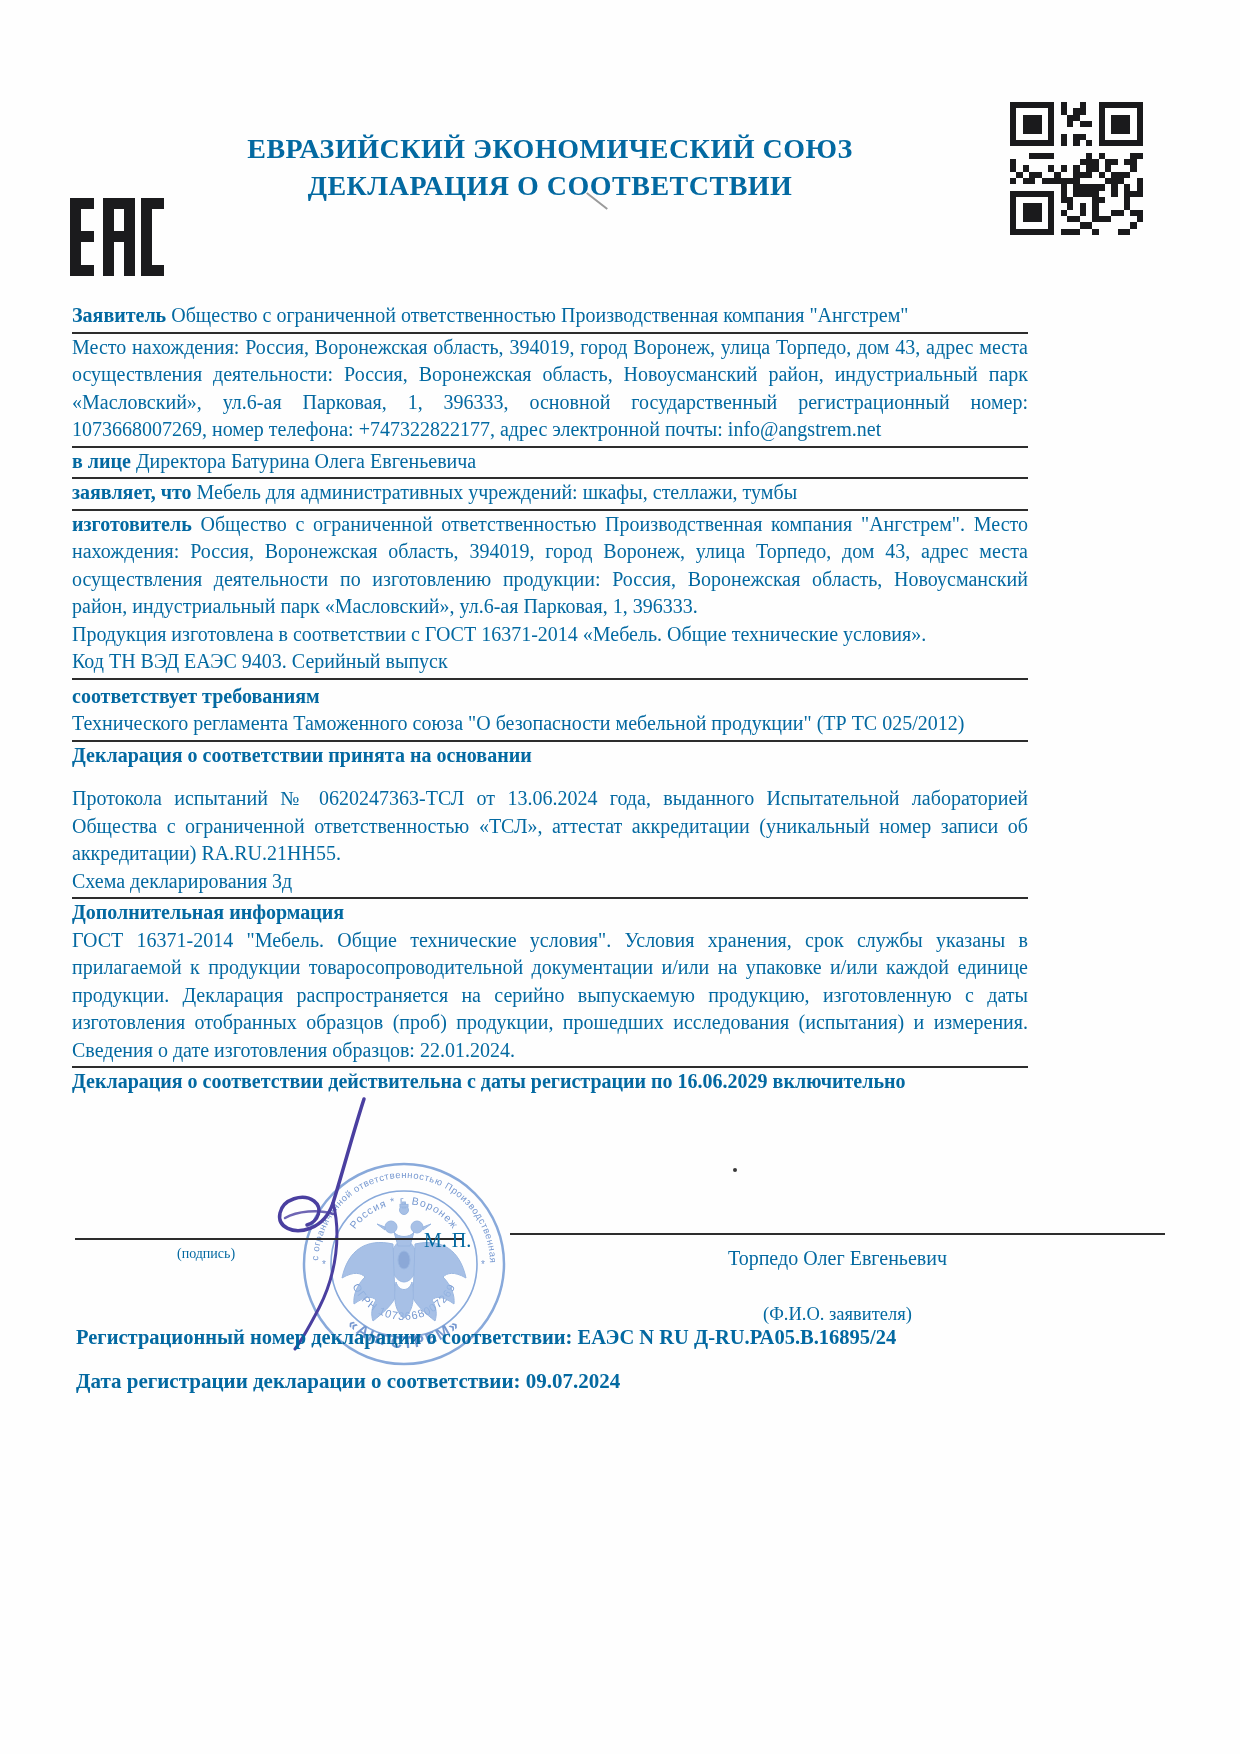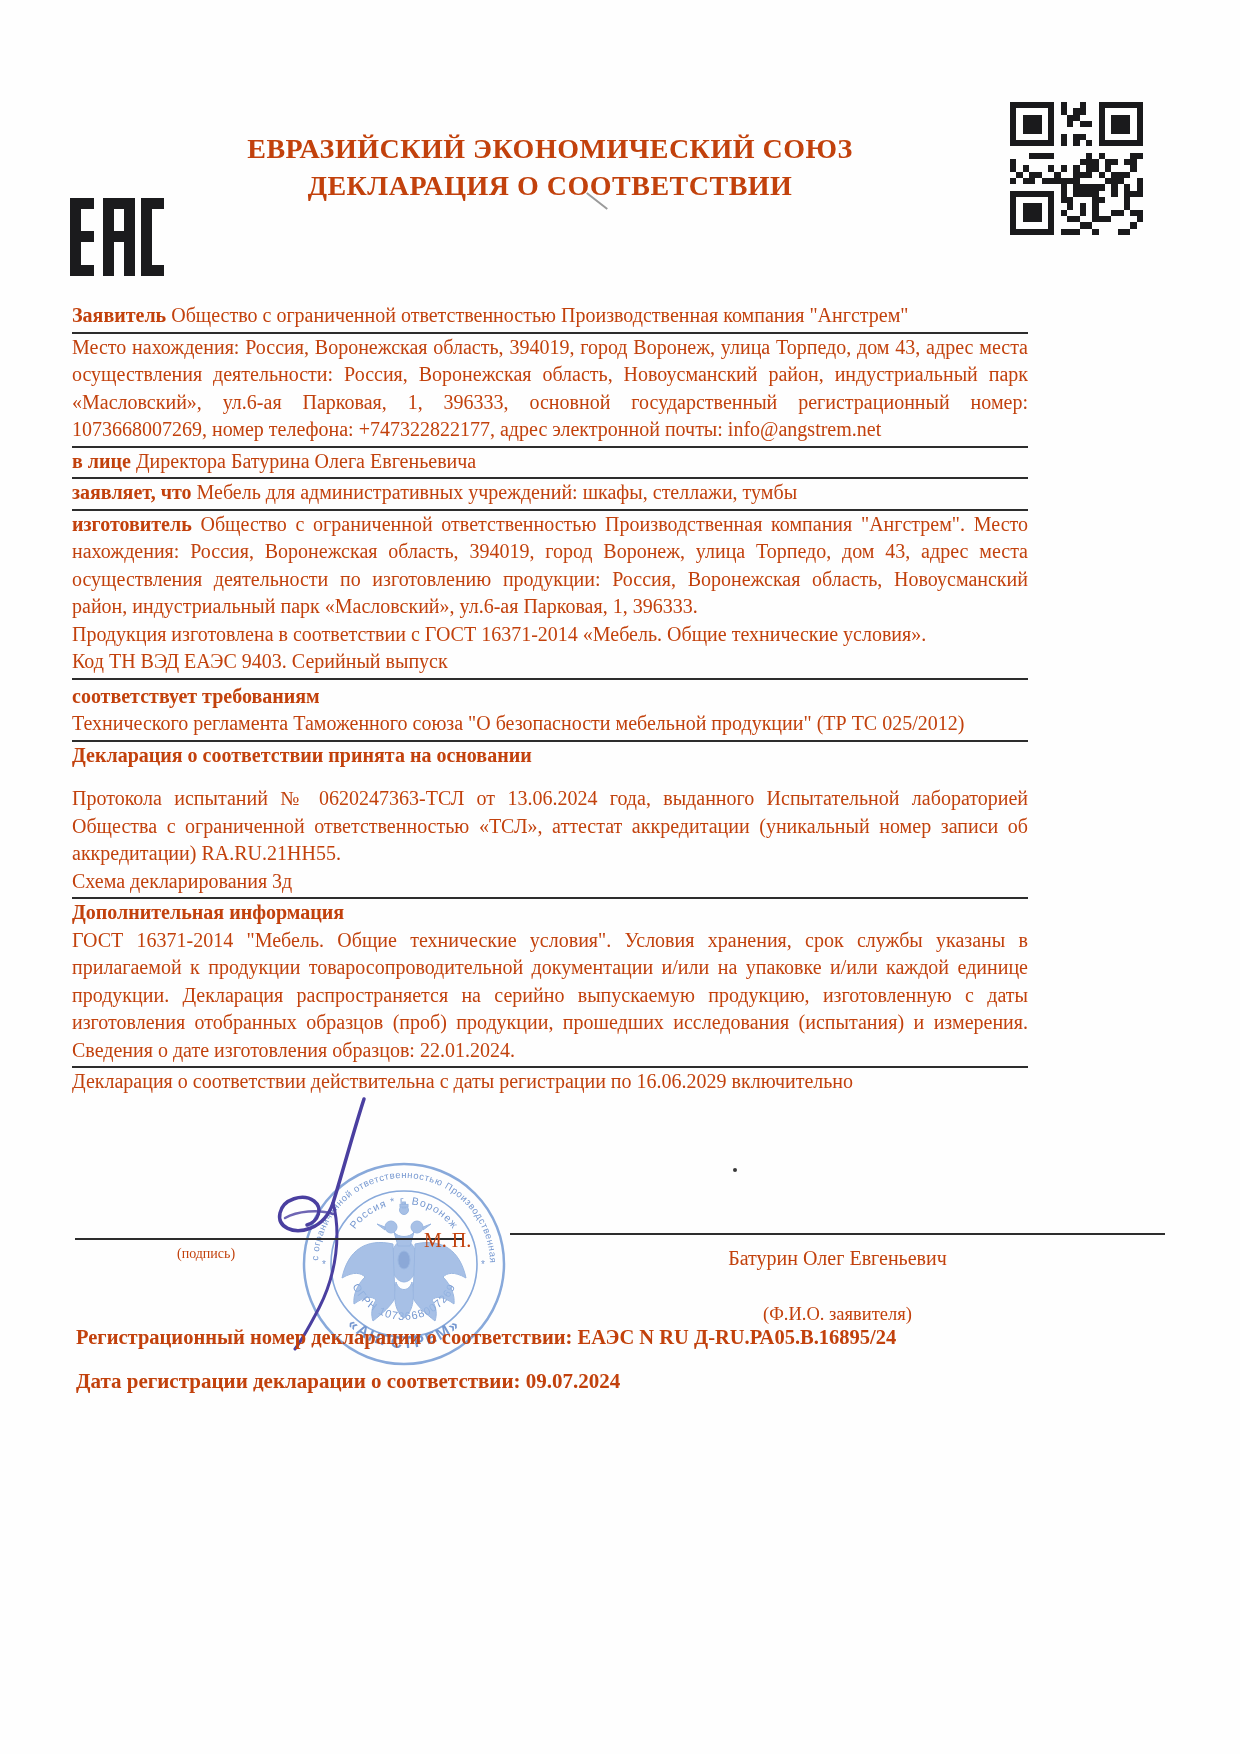--- a/index.html
+++ b/index.html
@@ -1,38 +1,38 @@
 <!DOCTYPE html>
 <html><head>
 <meta charset="utf-8">
 <style>
   html,body{margin:0;padding:0;background:#e8e8e8;}
   .page{
     position:relative;width:1240px;height:1754px;margin:0 auto;
-    background:#fefefe;color:#c2410c;overflow:hidden;
+    background:#fefefe;color:#0369a1;overflow:hidden;
     font-family:"Liberation Serif","DejaVu Serif",serif;
   }
   
   .title-block{position:absolute;left:72px;top:130px;width:956px;text-align:center;}
   .title-line{font-size:28px;line-height:37px;font-weight:bold;letter-spacing:.5px;white-space:nowrap;}
   .qr-box{position:absolute;left:1010px;top:102px;width:133px;height:133px;}
   .qr-box svg{width:100%;height:100%;shape-rendering:crispEdges;}
   .eac-logo{position:absolute;left:70px;top:198px;width:94px;height:78px;}
   .scan-artifact{position:absolute;left:584px;top:200px;width:26px;height:0;
     border-top:2px solid #9a9a9a;transform:rotate(38deg);}
   .dot-artifact{position:absolute;left:733px;top:1168px;width:4px;height:4px;background:#3a3a3a;border-radius:50%;}
   
   .doc-body{position:absolute;left:72px;top:302px;width:956px;font-size:20px;line-height:27.5px;}
   .doc-body p{margin:0;}
   .ruled{border-bottom:2px solid #2d2d2d;padding-bottom:2px;margin-bottom:3px;}
   .jst{text-align:justify;}
   b{font-weight:bold;}
   .heading{font-weight:bold;margin-bottom:6px;}
   .heading.sp{margin-bottom:16px;}
-  .bold-line{font-weight:normal;}
+  .bold-line{font-weight:bold;}
   
   .sig-area{position:absolute;left:72px;top:1190px;width:956px;height:130px;}
   .sig-line-left{position:absolute;left:3px;top:48px;width:388px;border-top:2px solid #2d2d2d;}
   .sig-cap-left{position:absolute;left:105px;top:56px;font-size:14px;}
   .sig-mp{position:absolute;left:352px;top:23px;font-size:20px;}
   .sig-name{position:absolute;left:438px;top:18px;width:655px;text-align:center;font-size:20px;}
   .sig-line-right{position:absolute;left:438px;top:43px;width:655px;border-top:2px solid #2d2d2d;}
   .sig-cap-right{position:absolute;left:438px;top:52px;width:655px;text-align:center;font-size:18.5px;}
   .stamp{position:absolute;left:226px;top:-32px;width:212px;height:212px;opacity:.92;}
   .handwriting{position:absolute;left:195px;top:-97px;width:140px;height:262px;}
@@ -372,21 +372,21 @@
       <svg viewBox="0 0 140 262" xmlns="http://www.w3.org/2000/svg" fill="none" stroke="#4a3fa0" stroke-linecap="round">
         <path d="M97,6 C86,40 76,78 66,110 C62,122 56,130 44,135 C26,142 10,134 13,120 C16,106 36,100 47,108 C56,115 52,128 40,132" stroke-width="3.5"></path>
         <path d="M66,110 C74,140 70,180 52,215 C45,228 37,244 28,256" stroke-width="3"></path>
         <path d="M18,125 C30,118 52,116 66,121" stroke-width="2.5" opacity="0.8"></path>
       </svg>
     </div>
 
     <div class="sig-line-left"></div>
     <div class="sig-cap-left sig-text">(подпись)</div>
     <div class="sig-mp sig-text">М. П.</div>
-    <div class="sig-name sig-text">Батурин Олег Евгеньевич</div>
+    <div class="sig-name sig-text">Торпедо Олег Евгеньевич</div>
     <div class="sig-line-right"></div>
     <div class="sig-cap-right sig-text">(Ф.И.О. заявителя)</div>
   </div>
 
   <div class="reg-line1"><span>Регистрационный номер декларации о соответствии:</span> <span>ЕАЭС N RU Д-RU.РА05.В.16895/24</span></div>
 
   <div class="reg-line2"><span>Дата регистрации декларации о соответствии:</span> <span>09.07.2024</span></div>
 
 </div>
 

